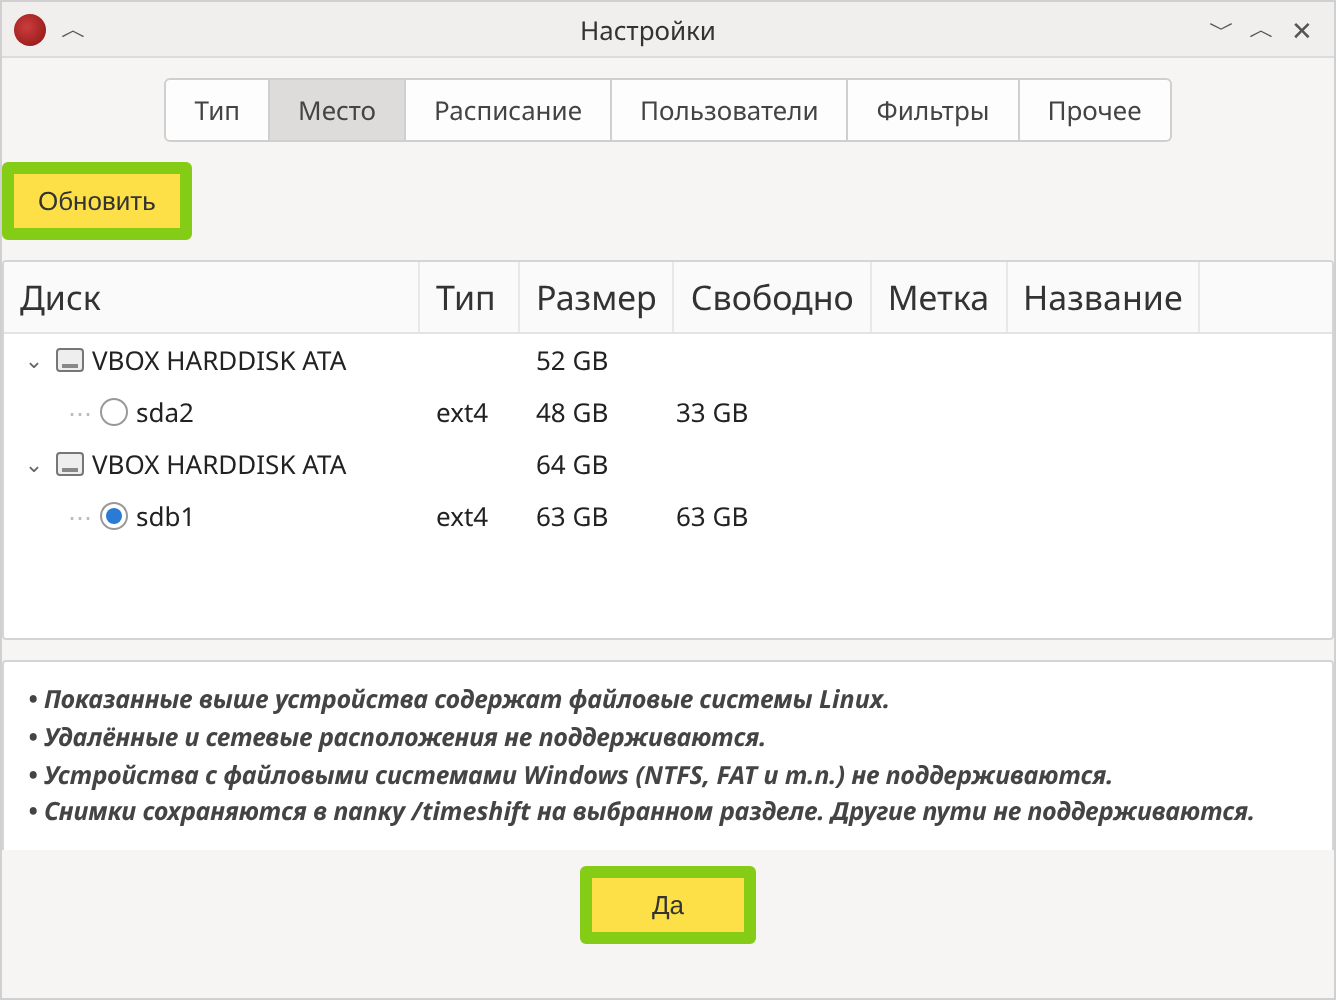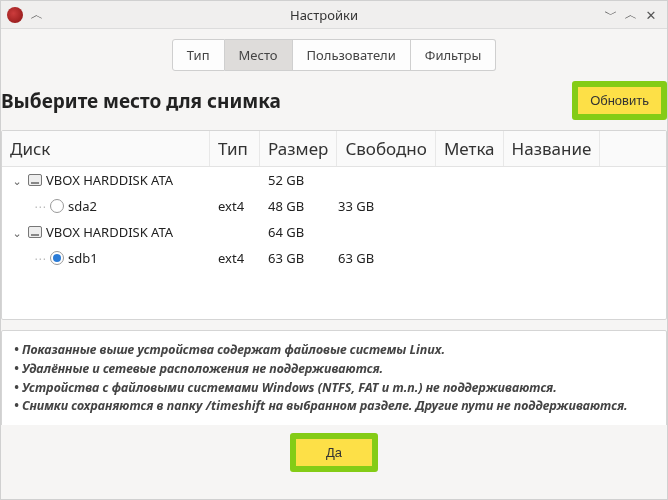--- a/index.html
+++ b/index.html
@@ -55,26 +55,27 @@
     <span class="title">Настройки</span>
     <span class="tbtn">﹀</span>
     <span class="tbtn">︿</span>
     <span class="tbtn">✕</span>
   </div>
 
   <div class="content">
     <div class="tabs" id="tabs">
         <div class="tab">Тип</div>
         <div class="tab active">Место</div>
+        <div class="tab">Расписание</div>
         <div class="tab">Пользователи</div>
         <div class="tab">Фильтры</div>
+        <div class="tab">Прочее</div>
       </div>
 
     <div class="heading-row">
-      <h2>Выберите место для снимка</h2>
       <button class="btn">Обновить</button>
     </div>
 
     <div class="tree">
       <div class="tree-header">
         <div class="th disk">Диск</div>
         <div class="th type">Тип</div>
         <div class="th size">Размер</div>
         <div class="th free">Свободно</div>
         <div class="th label">Метка</div>

